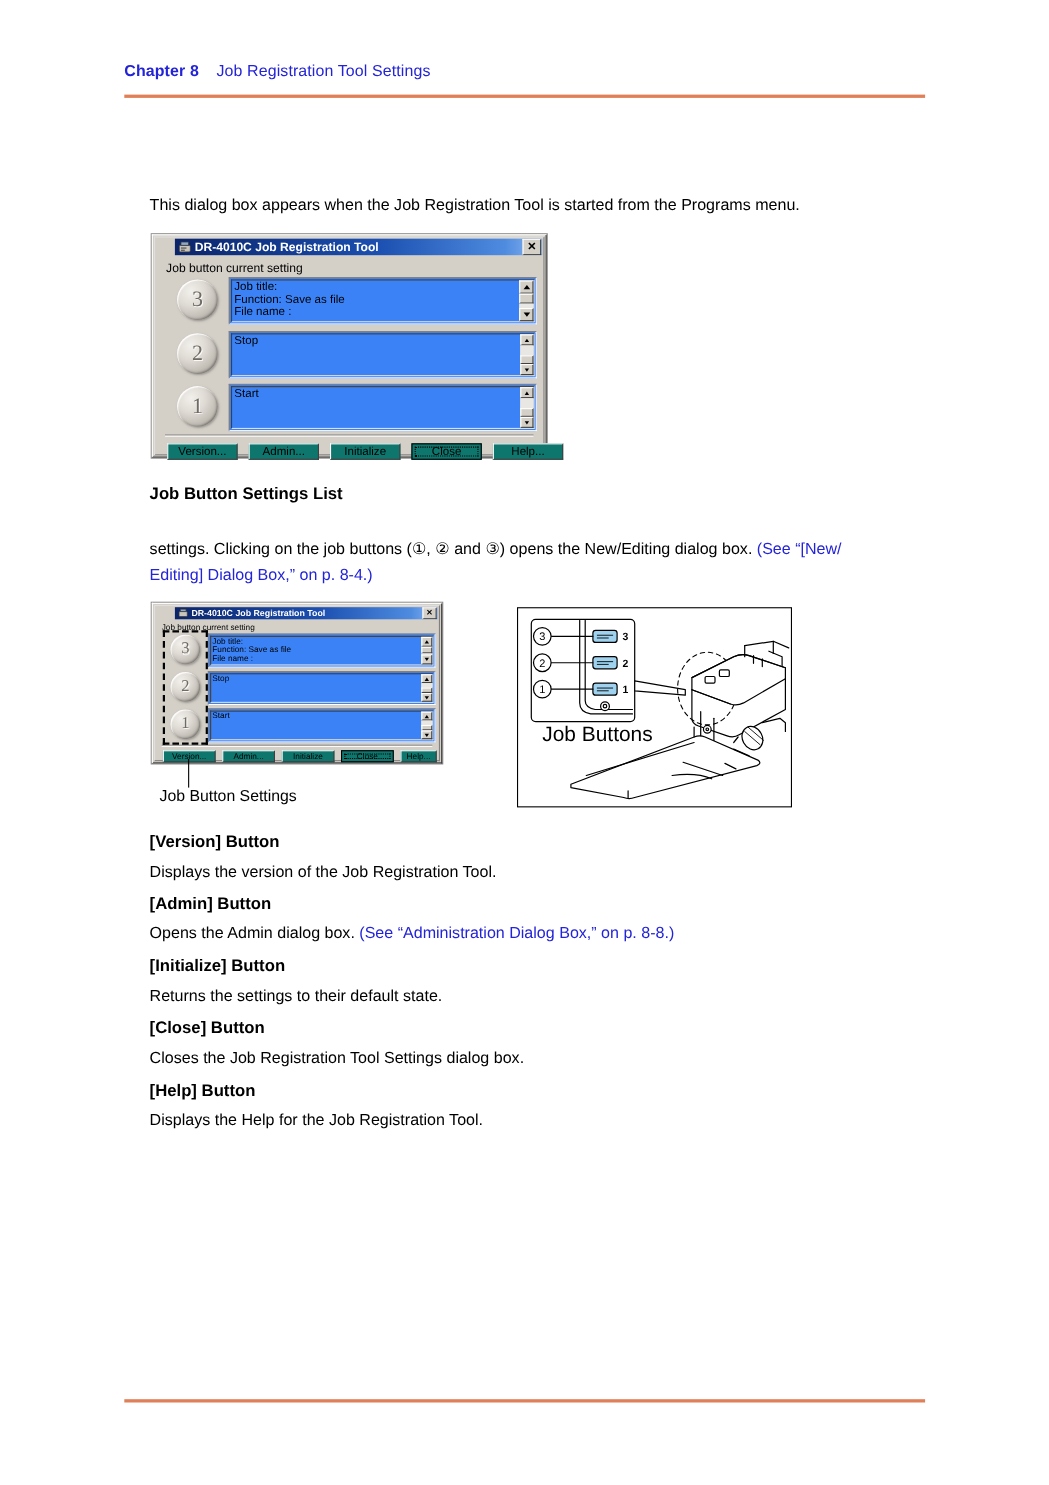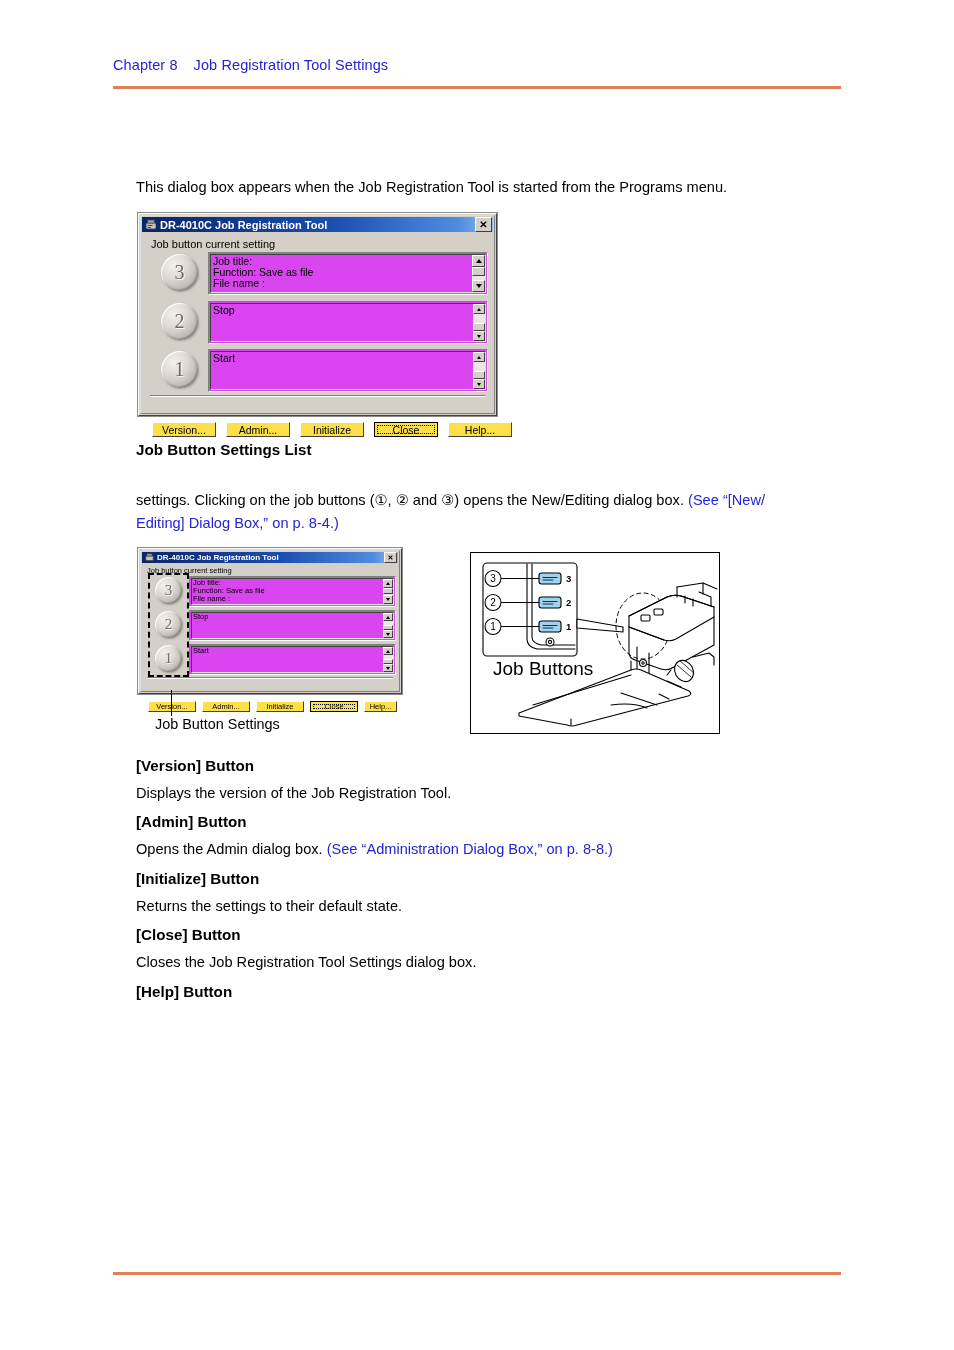--- a/index.html
+++ b/index.html
@@ -23,21 +23,21 @@
   }
   .running-head {
     position: absolute;
     left: 113px;
     top: 57px;
     font-size: 14.5px;
     color: #2323d8;
     letter-spacing: 0.1px;
     white-space: nowrap;
   }
-  .running-head .chap { margin-right: 16px; }
+  .running-head .chap { margin-right: 16px; font-weight: bold; }
   .rule-top {
     position: absolute;
     left: 113px;
     top: 86px;
     width: 728px;
     height: 3px;
     background: #e08058;
   }
   .rule-bottom {
     position: absolute;
@@ -107,21 +107,21 @@
     position: absolute;
     inset: 1px;
     border-top: 1px solid #dfdfdf;
     border-left: 1px solid #dfdfdf;
     border-right: 1px solid #808080;
     border-bottom: 1px solid #808080;
     box-sizing: border-box;
   }
   .titlebar {
     position: absolute;
-    left: 3px;
+    left: 20px;
     right: 3px;
     top: 3px;
     background: linear-gradient(to right, #0a246a 0%, #1b4fb0 55%, #4f8ce0 90%, #8fb6ef 100%);
     display: flex;
     align-items: center;
     color: #ffffff;
     font-weight: bold;
     overflow: hidden;
   }
   .titlebar .tb-icon {
@@ -162,21 +162,21 @@
                 1px 1px 2px rgba(110,108,104,0.55);
     display: flex;
     align-items: center;
     justify-content: center;
     color: #6e6a64;
     font-family: "Liberation Serif", serif;
     text-shadow: 1px 1px 0 rgba(255,255,255,0.85);
   }
   .listbox {
     position: absolute;
-    background: #d946ef;
+    background: #3b82f6;
     border-top: 1px solid #808080;
     border-left: 1px solid #808080;
     border-right: 1px solid #ffffff;
     border-bottom: 1px solid #ffffff;
     box-sizing: border-box;
   }
   .listbox-in {
     position: absolute;
     inset: 1px;
     border-top: 1px solid #404040;
@@ -234,32 +234,31 @@
 
   .btnrow-sep {
     position: absolute;
     height: 2px;
     border-top: 1px solid #808080;
     border-bottom: 1px solid #ffffff;
     box-sizing: border-box;
   }
   .wbtn {
     position: absolute;
-    background: #fde047;
+    background: #0f766e;
     border-top: 1px solid #ffffff;
     border-left: 1px solid #ffffff;
     border-right: 1px solid #404040;
     border-bottom: 1px solid #404040;
     box-sizing: border-box;
     display: flex;
     align-items: center;
     justify-content: center;
     color: #000;
     white-space: nowrap;
-    margin-top: 19px;
   }
   .wbtn.focus {
     border-top: 1px solid #000000;
     border-left: 1px solid #000000;
     border-right: 1px solid #000000;
     border-bottom: 1px solid #000000;
   }
   .wbtn.focus .inner-dot {
     position: absolute;
     inset: 2px;
@@ -511,21 +510,21 @@
       <span>Close</span>
     </div>
     <div class="wbtn" style="left:225px; top:133px; width:33px; height:11px; font-size:7.5px;">
       <span>Help...</span>
     </div>
 
     <div class="dash-sel" style="left:9px; top:24px; width:41px; height:104px;"></div>
   </div>
 
   <div class="leader-v" style="left:171px; top:690px; height:26px;"></div>
-  <div class="caption" style="left:145px; top:716px;margin-left:10px;">Job Button Settings</div>
+  <div class="caption" style="left:145px; top:716px;">Job Button Settings</div>
 
   <div id="scanfig">
     <svg width="248" height="180" viewBox="0 0 248 180">
       <g fill="none" stroke="#000" stroke-width="1.1" stroke-linejoin="round" stroke-linecap="round">
 
         <rect x="12" y="10" width="94" height="93" rx="4" fill="#fff"></rect>
 
         <path d="M56 11 L56 86 Q56 94 66 96 L104 96"></path>
         <path d="M61 11 L61 84 Q61 90 70 92 L104 92"></path>
 
@@ -613,16 +612,17 @@
     <span>Opens the Admin dialog box. </span><span class="lnk">(See “Administration Dialog Box,” on p. 8-8.)</span>
   </div>
 
   <div class="h2" style="left:136px; top:870px;">[Initialize] Button</div>
   <div class="para" style="left:136px; top:895px; width:700px;">Returns the settings to their default state.</div>
 
   <div class="h2" style="left:136px; top:926px;">[Close] Button</div>
   <div class="para" style="left:136px; top:951px; width:700px;">Closes the Job Registration Tool Settings dialog box.</div>
 
   <div class="h2" style="left:136px; top:983px;">[Help] Button</div>
+  <div class="para" style="left:136px; top:1008px; width:700px;">Displays the Help for the Job Registration Tool.</div>
 
   <div class="rule-bottom"></div>
 
 </div>
 
 </body></html>

